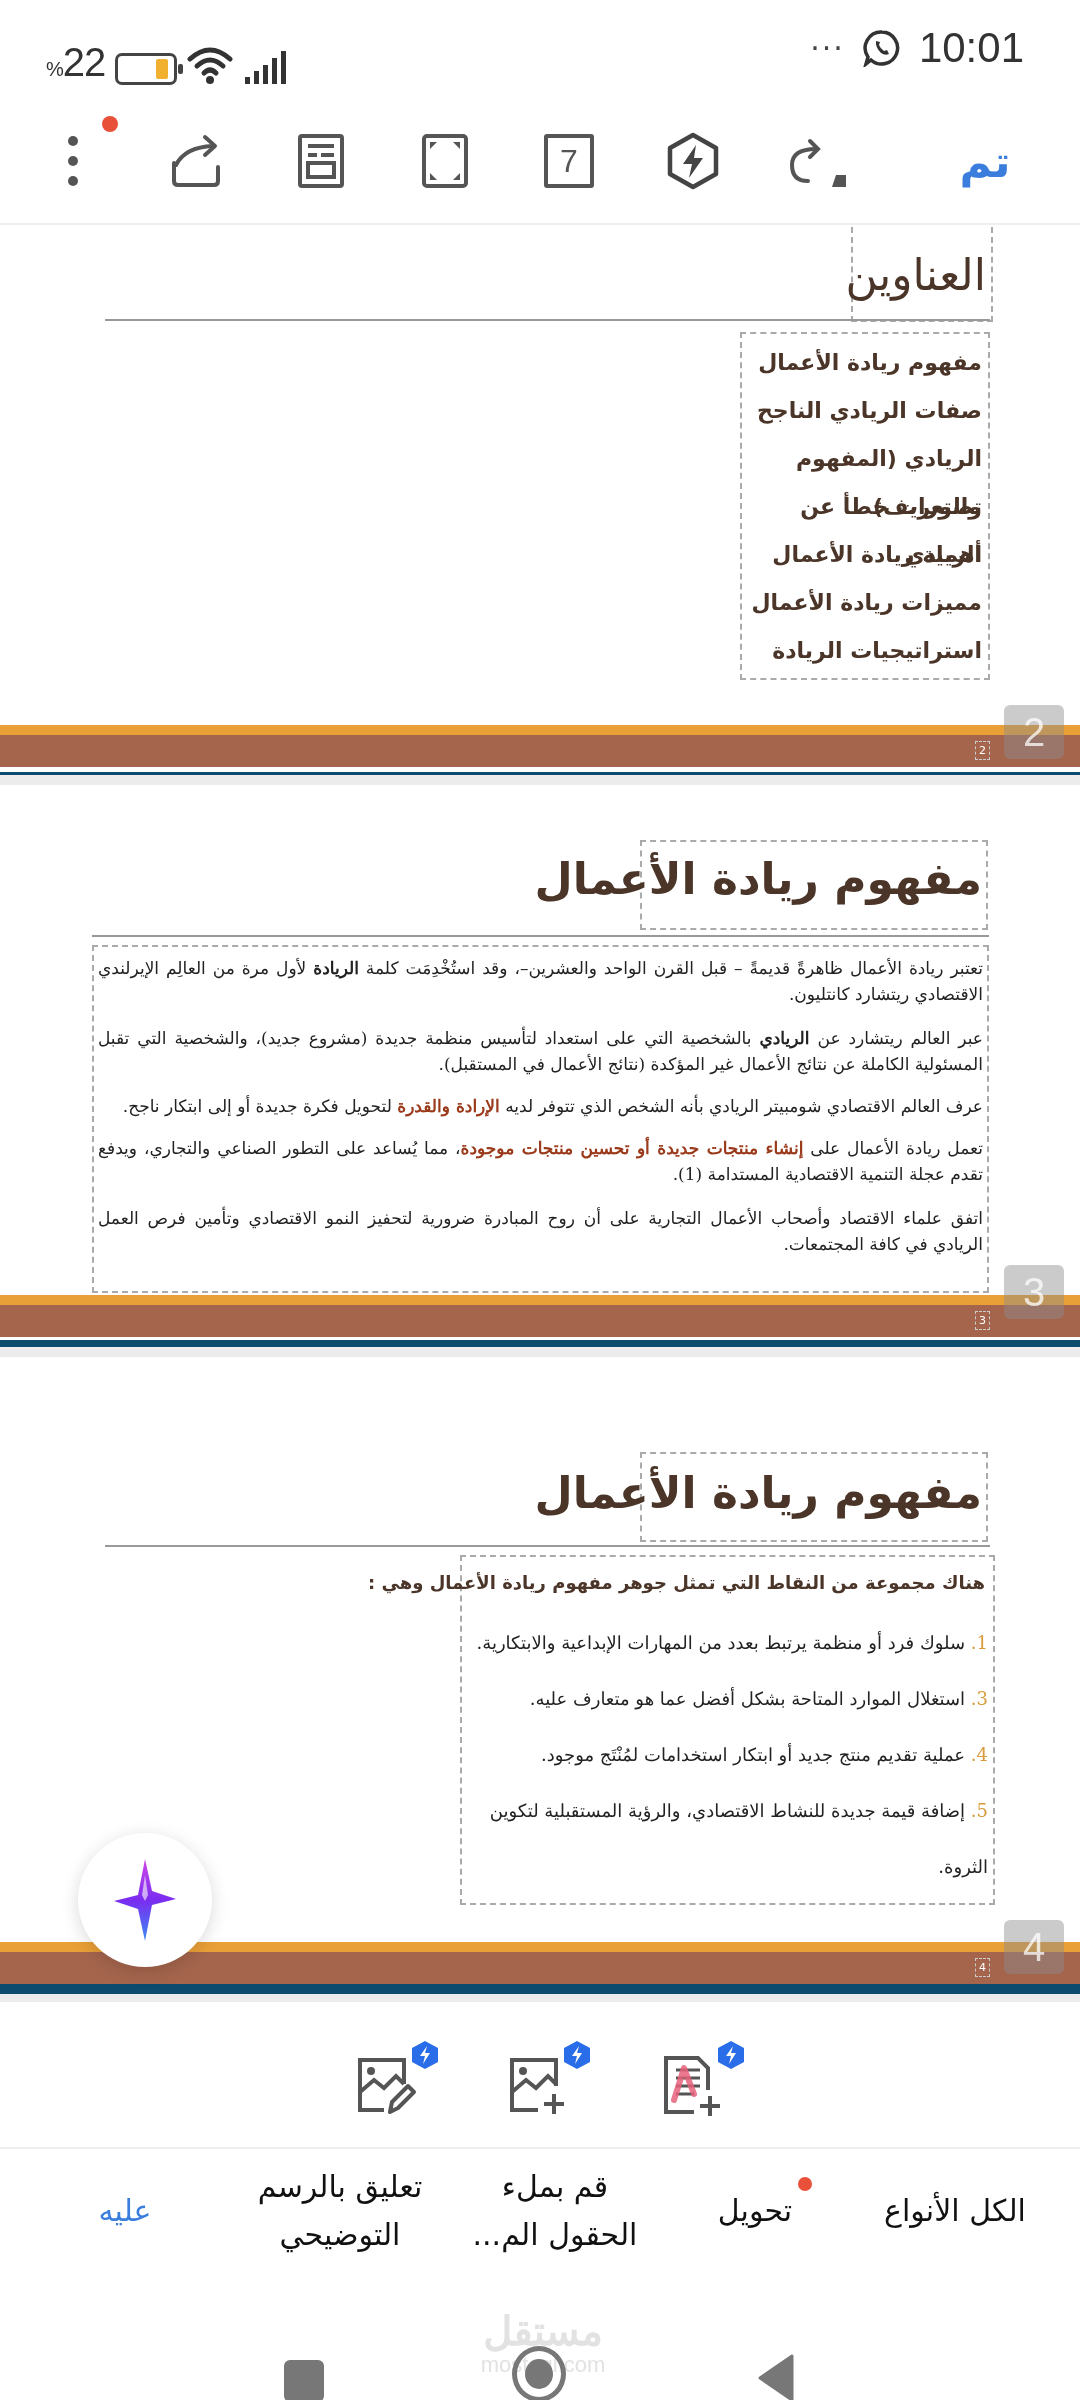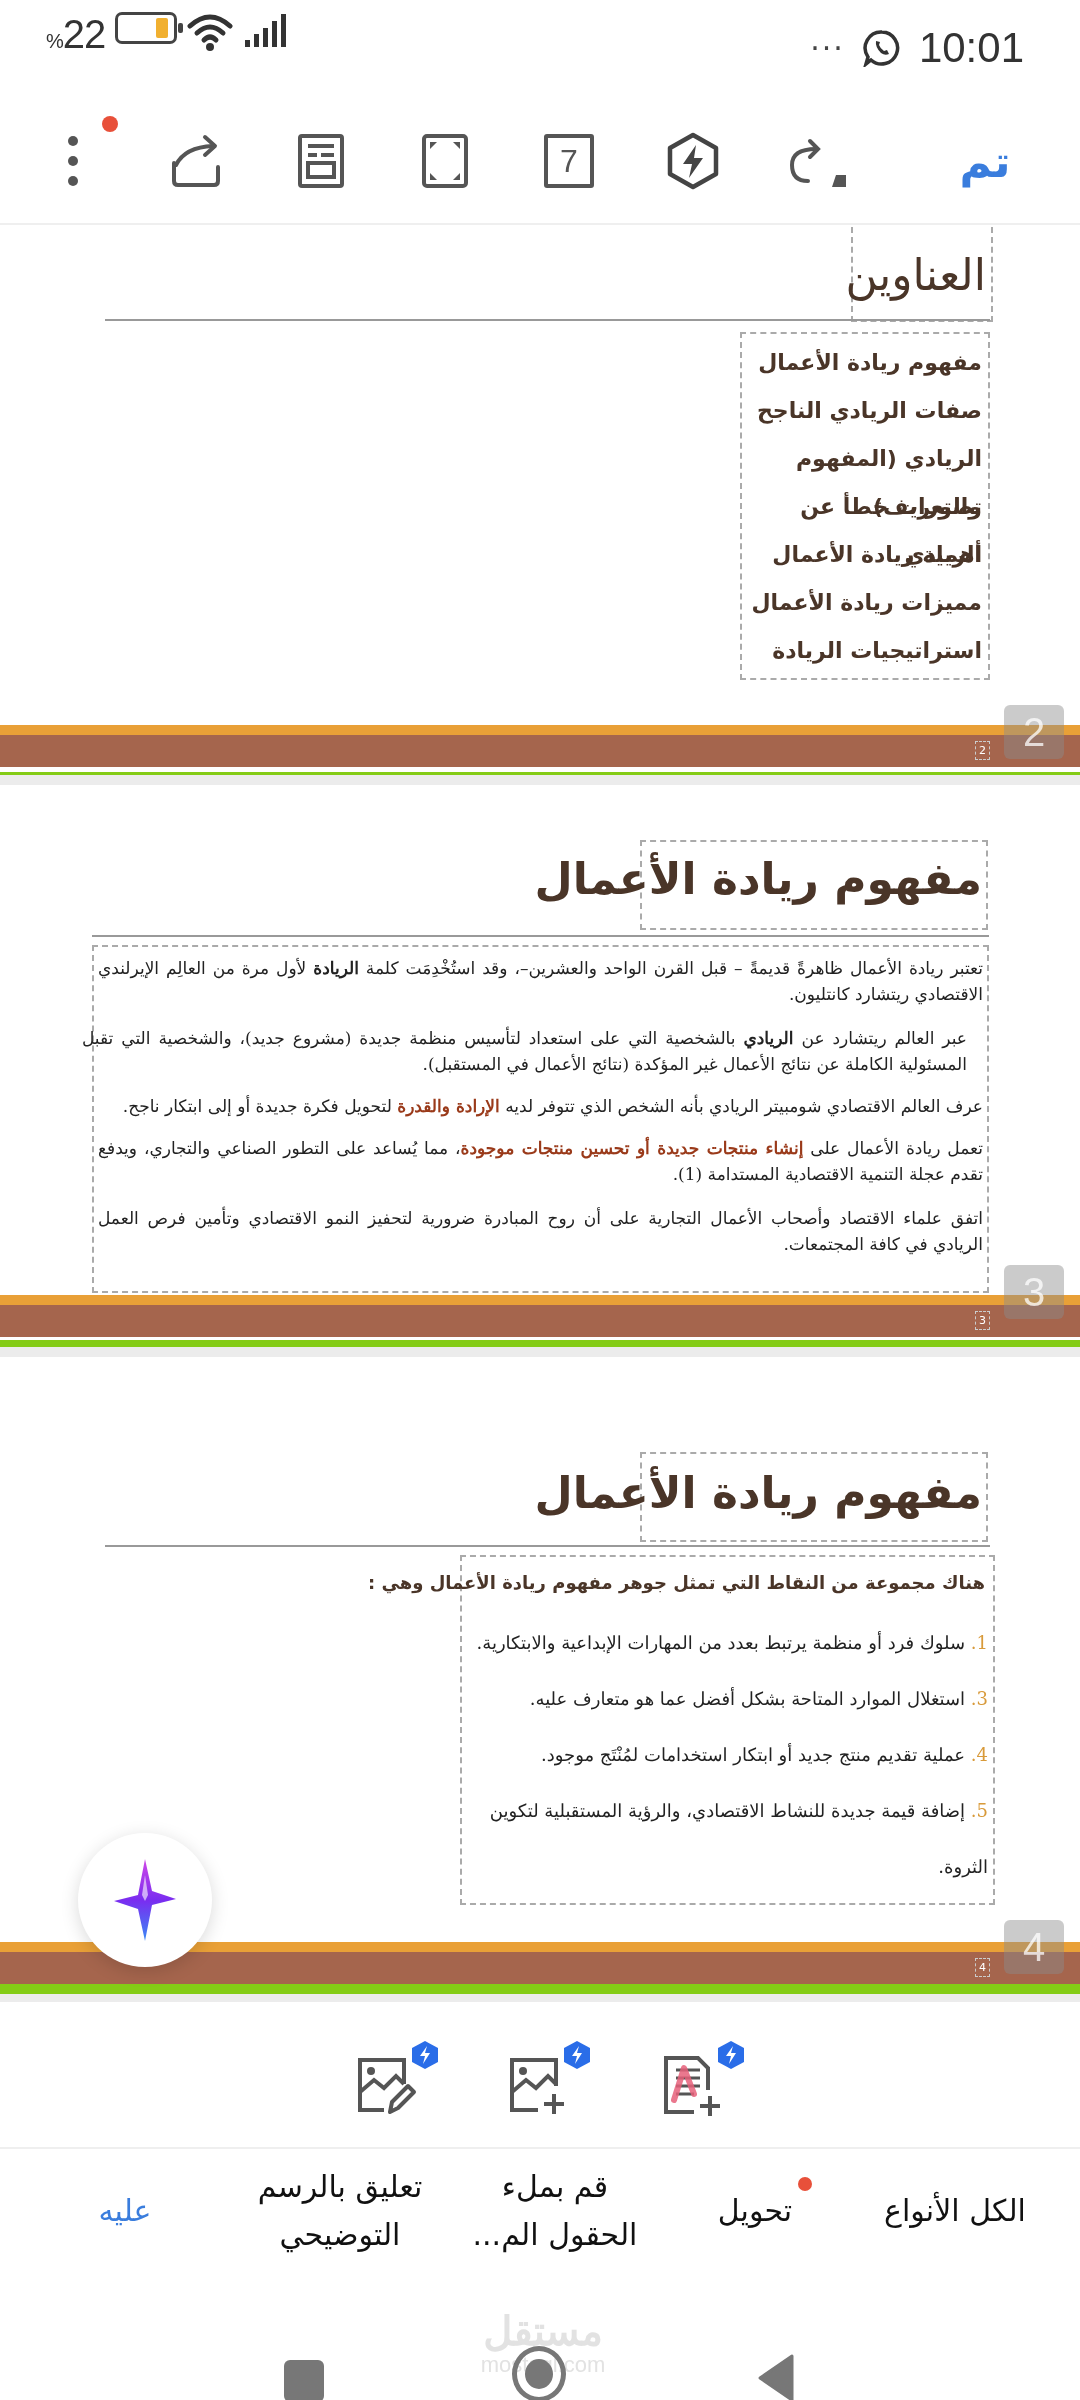--- a/index.html
+++ b/index.html
@@ -1,38 +1,38 @@
 <!DOCTYPE html>
 <html><head>
 <meta charset="utf-8">
 <style>
   * { box-sizing: border-box; margin: 0; padding: 0; }
   html, body { width: 1080px; height: 2400px; overflow: hidden; background: #ffffff; }
   body { position: relative; font-family: "DejaVu Sans", sans-serif; color: #333; }
 
   
   .statusbar { position: absolute; top: 0; left: 0; width: 1080px; height: 100px; }
-  .sb-left { position: absolute; left: 46px; top: 12px; display: flex; align-items: flex-start; gap: 10px; }
+  .sb-left { position: absolute; left: 46px; top: 40px; display: flex; align-items: flex-end; gap: 10px; }
   .sb-batt-pct { font-family: "Liberation Sans", sans-serif; font-size: 40px; color: #333; letter-spacing: -1px; }
   .sb-batt-pct small { font-size: 20px; }
   .battery { width: 62px; height: 32px; border: 3px solid #444; border-radius: 7px; position: relative; }
   .battery::after { content: ""; position: absolute; right: -9px; top: 8px; width: 5px; height: 10px; background: #444; border-radius: 2px; }
   .battery .lvl { position: absolute; right: 6px; top: 3px; width: 12px; height: 20px; background: #f1b030; border-radius: 2px; }
   .sb-right { position: absolute; right: 56px; top: 24px; display: flex; align-items: center; gap: 18px; }
   .sb-time { font-family: "Liberation Sans", sans-serif; font-size: 42px; color: #333; }
   .sb-dots { font-size: 30px; color: #444; letter-spacing: 2px; }
 
   
   .toolbar { position: absolute; top: 100px; left: 0; width: 1080px; height: 125px; border-bottom: 2px solid #efefef; }
   .tb-btn { position: absolute; top: 26px; width: 70px; height: 70px; display: flex; align-items: center; justify-content: center; }
   .tb-done { font-family: "DejaVu Sans", sans-serif; font-size: 44px; font-weight: bold; color: #3a7ddd; }
   .red-dot { position: absolute; width: 16px; height: 16px; border-radius: 50%; background: #e8503a; }
 
   
-  .doc { position: absolute; top: 227px; left: 0; width: 1080px; height: 1775px; overflow: hidden; background: #84cc16; }
+  .doc { position: absolute; top: 227px; left: 0; width: 1080px; height: 1775px; overflow: hidden; background: #0c4a6e; }
   .slide { position: absolute; left: 0; width: 1080px; background: #fff; }
   .dash { border: 2px dashed #aaa; position: absolute; }
   .rule { position: absolute; height: 2px; background: #999; }
   .title-ar { font-family: "DejaVu Sans", sans-serif; font-weight: bold; color: #4a3528; direction: rtl; text-align: right; }
   .toc-item { font-family: "DejaVu Sans", sans-serif; font-weight: bold; font-size: 22px; color: #4a3528; direction: rtl; text-align: right; height: 48px; line-height: 48px; }
   .para { font-family: "DejaVu Serif", serif; font-size: 17px; color: #222; direction: rtl; text-align: justify; line-height: 26px; }
   .hl { color: #9a3a1a; font-weight: bold; }
   .b { font-weight: bold; }
   .footbar { position: absolute; left: 0; width: 1080px; height: 42px; background: #a5654d; border-top: 10px solid #e9a037; }
   .footbar-gap { position: absolute; left: 0; width: 1080px; height: 10px; background: #ececec; }
@@ -171,21 +171,21 @@
   <div class="slide" style="top:558px;height:555px;">
     <div class="dash" style="left:640px;top:55px;width:348px;height:90px;"></div>
     <div class="title-ar" style="position:absolute;right:98px;top:68px;font-size:44px;">مفهوم ريادة الأعمال</div>
     <div class="rule" style="left:92px;top:150px;width:897px;"></div>
 
     <div class="dash" style="left:92px;top:160px;width:897px;height:348px;"></div>
 
     <div class="para" style="position:absolute;left:98px;top:170px;width:885px;">
       <span>تعتبر ريادة الأعمال ظاهرةً قديمةً – قبل القرن الواحد والعشرين–، وقد استُخْدِمَت كلمة </span><span class="b">الريادة</span><span> لأول مرة من العالِم الإيرلندي الاقتصادي ريتشارد كانتليون.</span>
     </div>
-    <div class="para" style="position:absolute;left:82px;top:240px;width:885px;">
+    <div class="para" style="position:absolute;left:98px;top:240px;width:885px;">
       <span>عبر العالم ريتشارد عن </span><span class="b">الريادي</span><span> بالشخصية التي على استعداد لتأسيس منظمة جديدة (مشروع جديد)، والشخصية التي تقبل المسئولية الكاملة عن نتائج الأعمال غير المؤكدة (نتائج الأعمال في المستقبل).</span>
     </div>
     <div class="para" style="position:absolute;left:98px;top:308px;width:885px;">
       <span>عرف العالم الاقتصادي شومبيتر الريادي بأنه الشخص الذي تتوفر لديه </span><span class="hl">الإرادة والقدرة</span><span> لتحويل فكرة جديدة أو إلى ابتكار ناجح.</span>
     </div>
     <div class="para" style="position:absolute;left:98px;top:350px;width:885px;">
       <span>تعمل ريادة الأعمال على </span><span class="hl">إنشاء منتجات جديدة أو تحسين منتجات موجودة</span><span>، مما يُساعد على التطور الصناعي والتجاري، ويدفع تقدم عجلة التنمية الاقتصادية المستدامة (1).</span>
     </div>
     <div class="para" style="position:absolute;left:98px;top:420px;width:885px;">اتفق علماء الاقتصاد وأصحاب الأعمال التجارية على أن روح المبادرة ضرورية لتحفيز النمو الاقتصادي وتأمين فرص العمل الريادي في كافة المجتمعات.</div>
 

